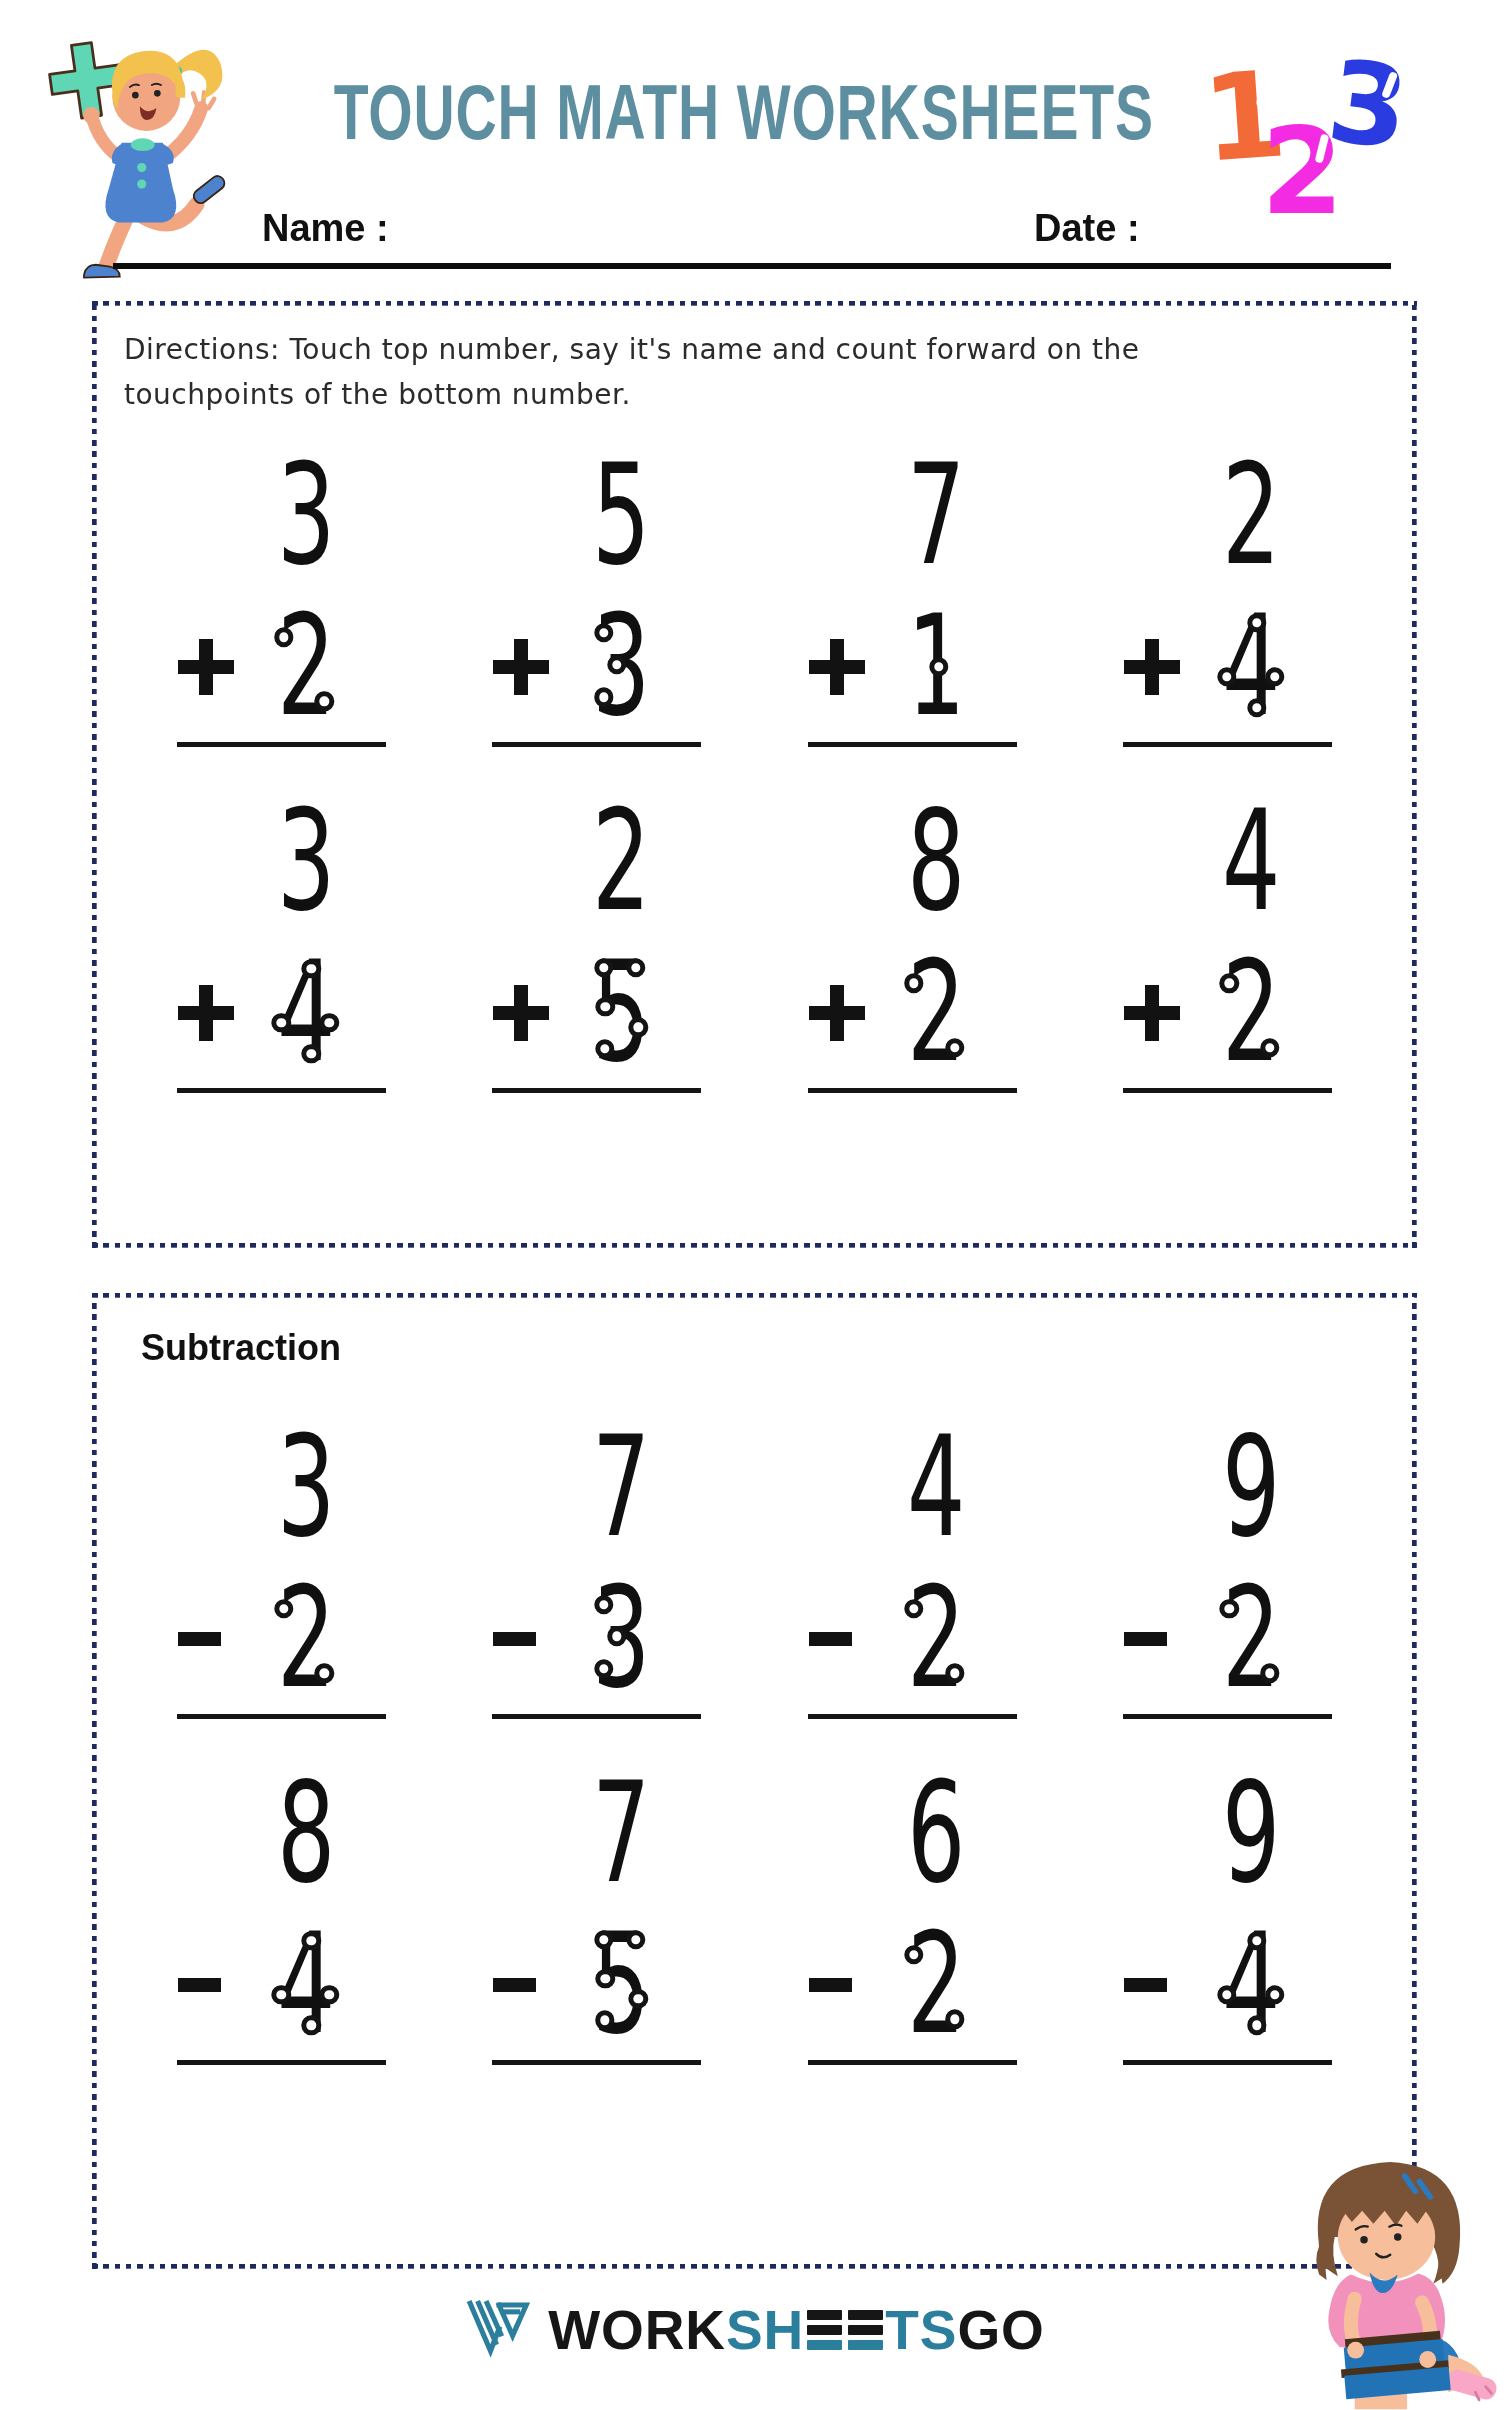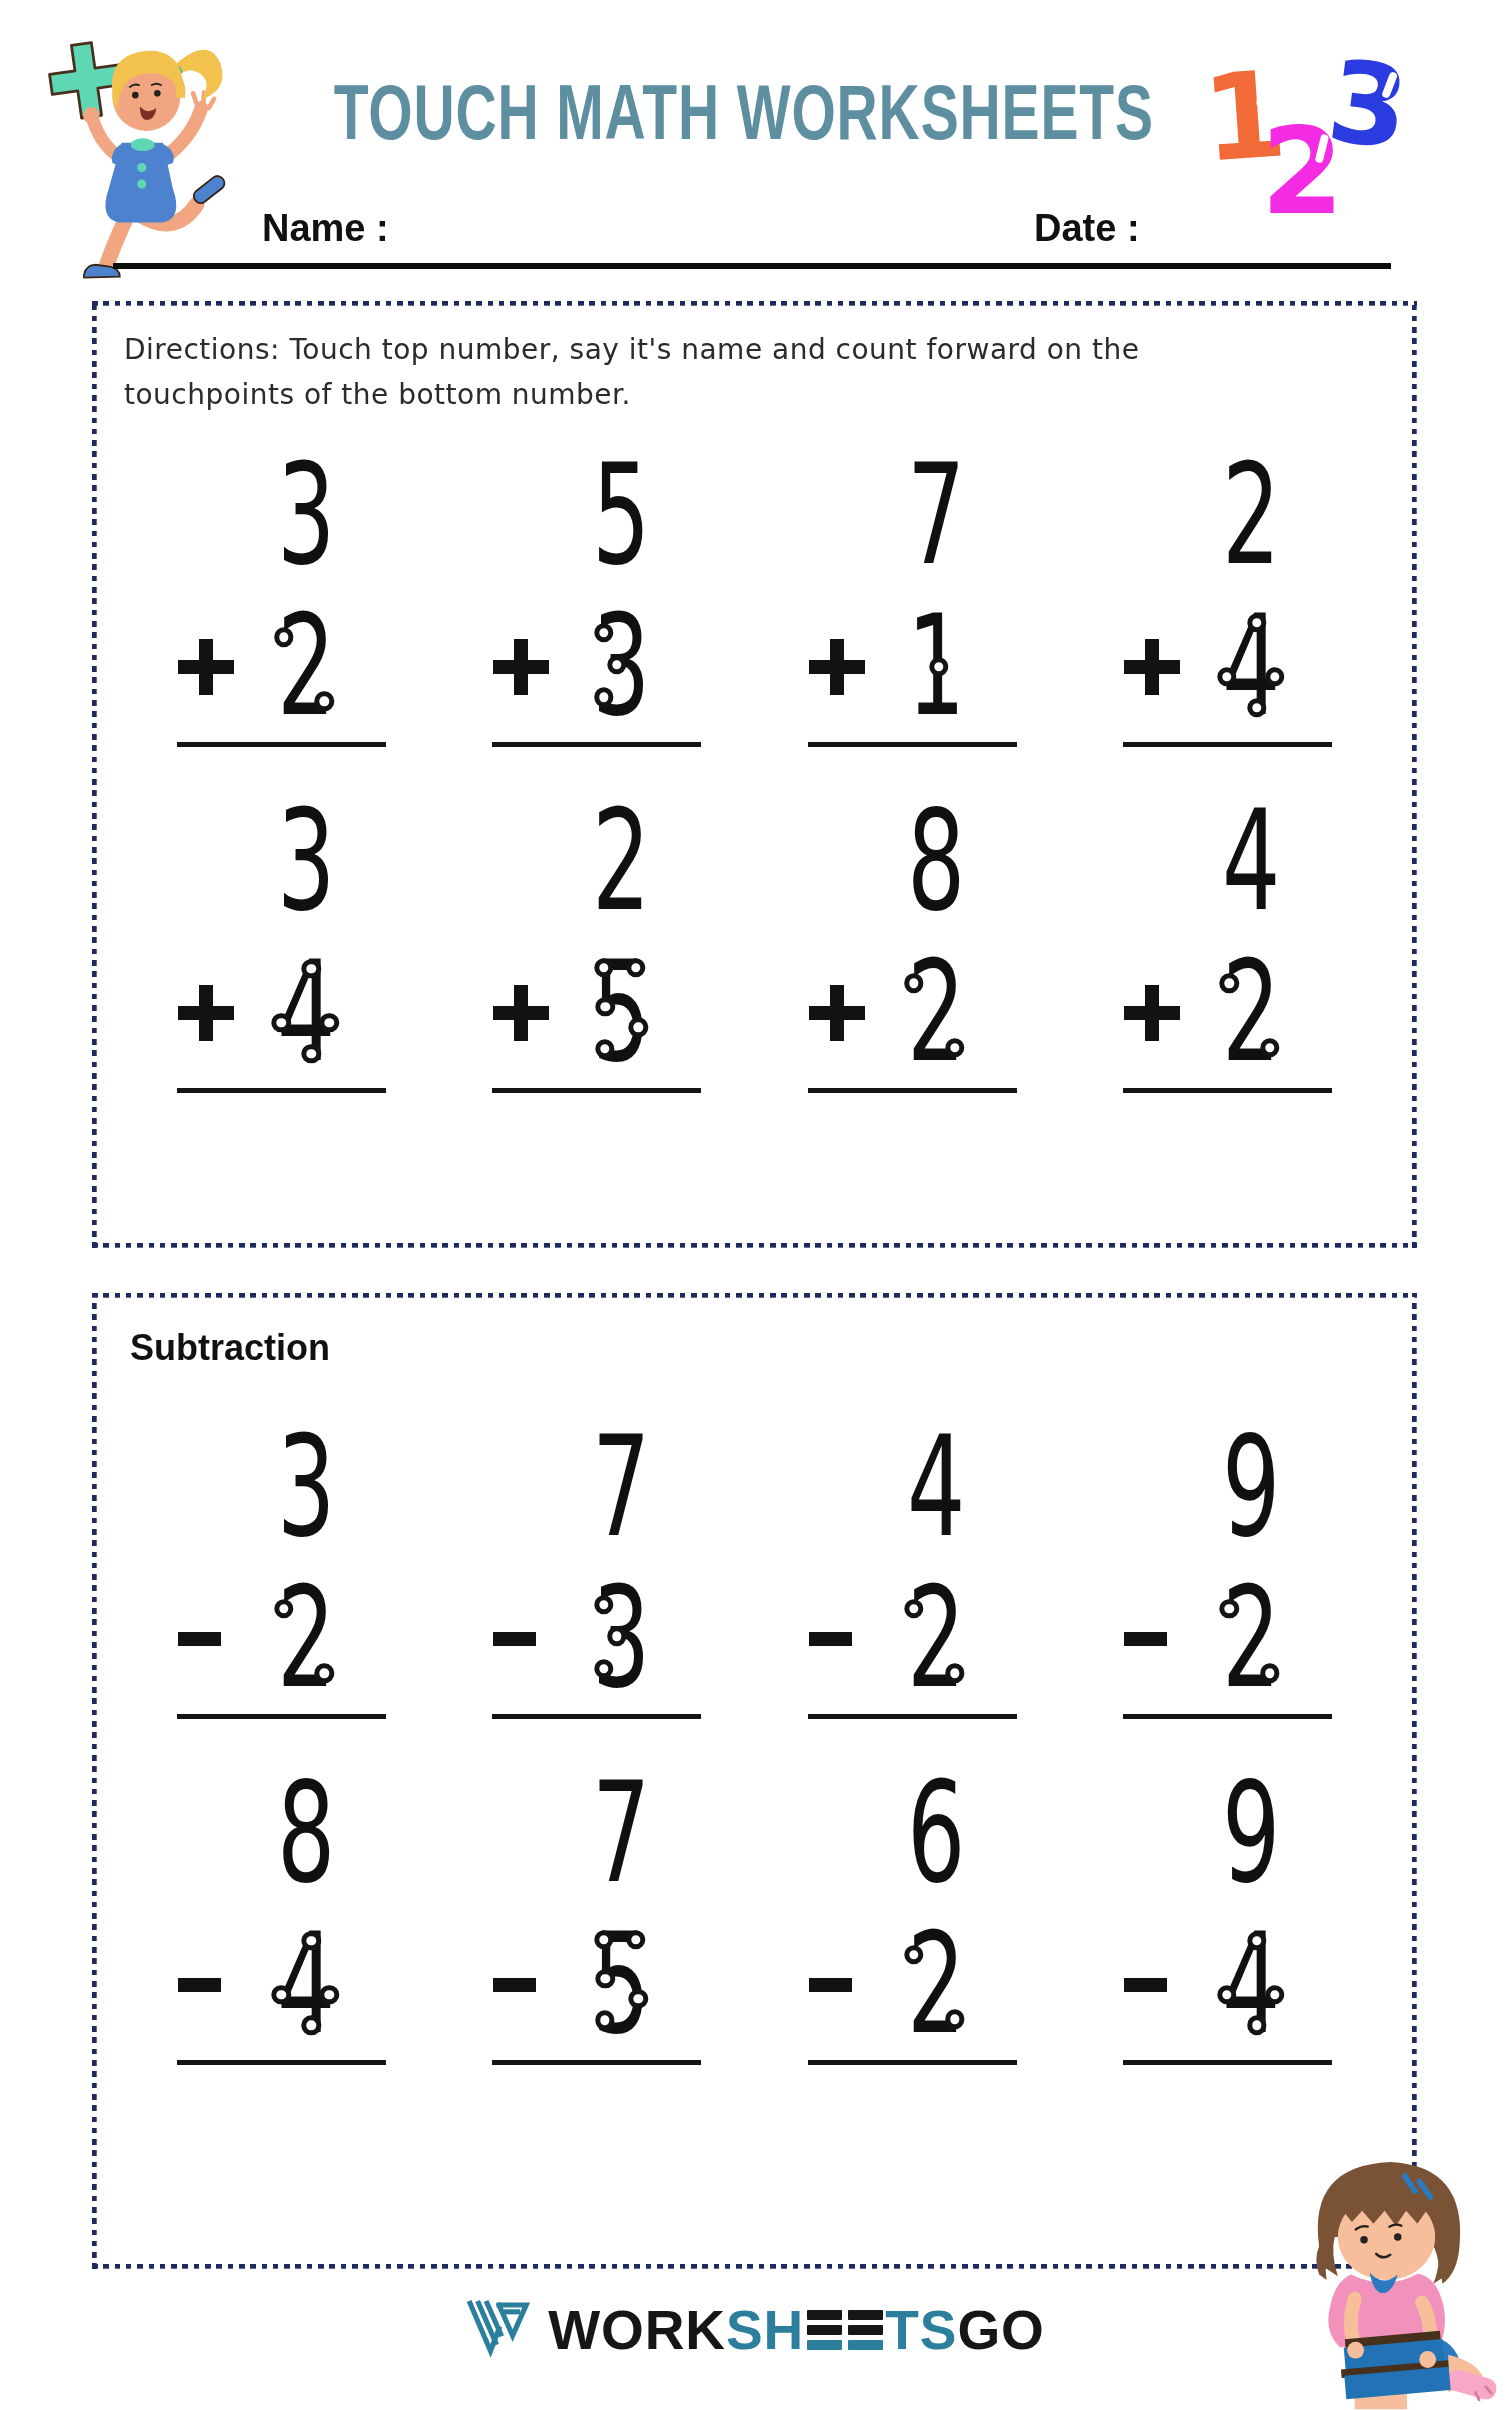--- a/index.html
+++ b/index.html
@@ -34,21 +34,21 @@
         repeating-linear-gradient(90deg,var(--bd) 0 5.6px,transparent 5.6px 11.3px),
         repeating-linear-gradient(90deg,var(--bd) 0 5.6px,transparent 5.6px 11.3px),
         repeating-linear-gradient(0deg,var(--bd) 0 5.6px,transparent 5.6px 11.3px),
         repeating-linear-gradient(0deg,var(--bd) 0 5.6px,transparent 5.6px 11.3px);
       background-size:100% 4.7px,100% 4.7px,4.7px 100%,4.7px 100%;
       background-position:0 0,0 100%,0 0,100% 0;background-repeat:no-repeat;}
   .sec-addition{top:301px;height:947px;}
   .sec-subtraction{top:1293px;height:976px;}
   .sec-title{margin:7.5px 0 19px 0;font-family:"Liberation Sans",sans-serif;
       font-weight:bold;font-size:36px;color:#111;}
-  .sec-subtraction .sec-title{margin-left:6px;}
+  .sec-subtraction .sec-title{margin-left:17px;}
   .directions{margin:0;font-size:28px;line-height:1.62;max-width:1144px;color:#2b2b2b;letter-spacing:0.5px;}
   .sec-subtraction .directions{margin-left:7.5px;}
 
   
   .rows{display:flex;flex-direction:column;gap:64px;margin-top:47px;}
   .sec-subtraction .rows{margin-top:68px;}
   .prow{display:flex;}
   .problem{flex:1;display:flex;justify-content:center;}
   .pbody{width:209px;}
   .top{display:flex;justify-content:flex-end;padding-right:51px;margin-bottom:49px;}

